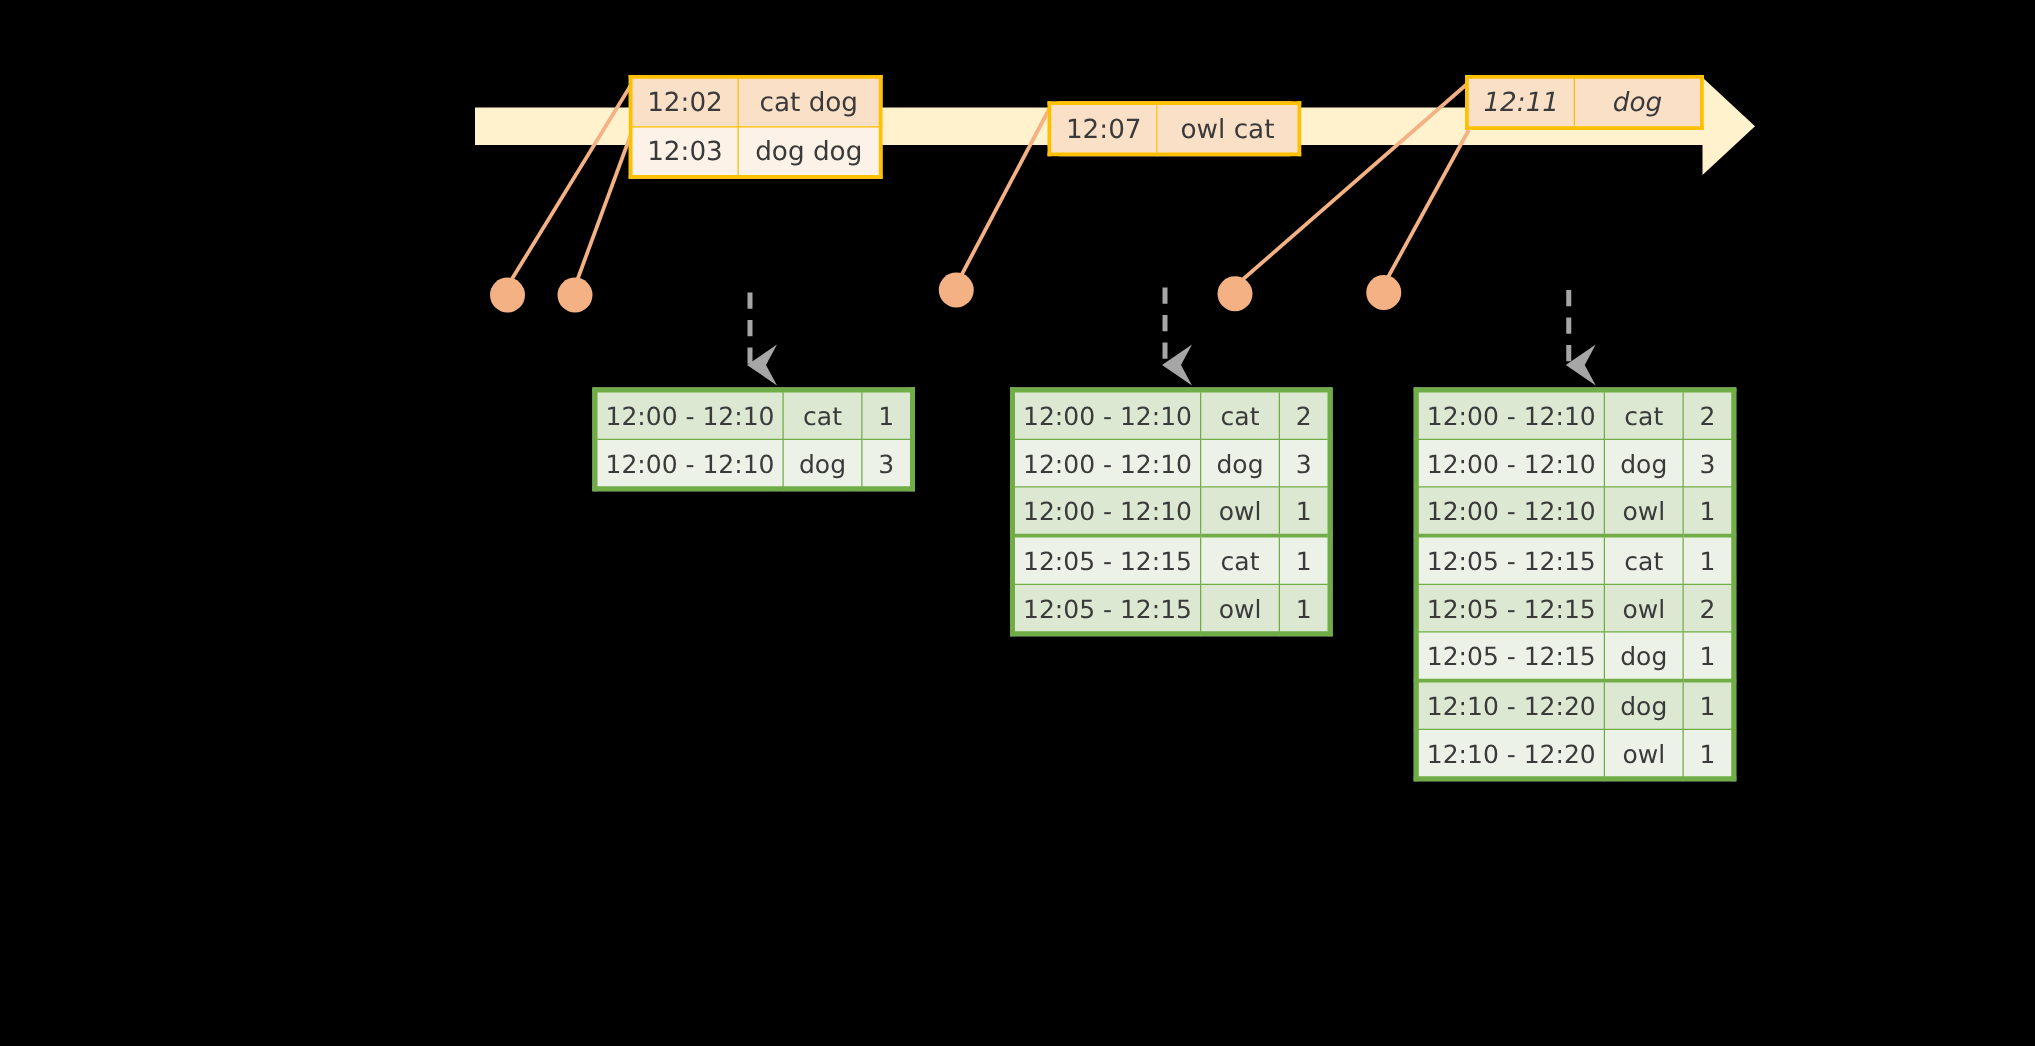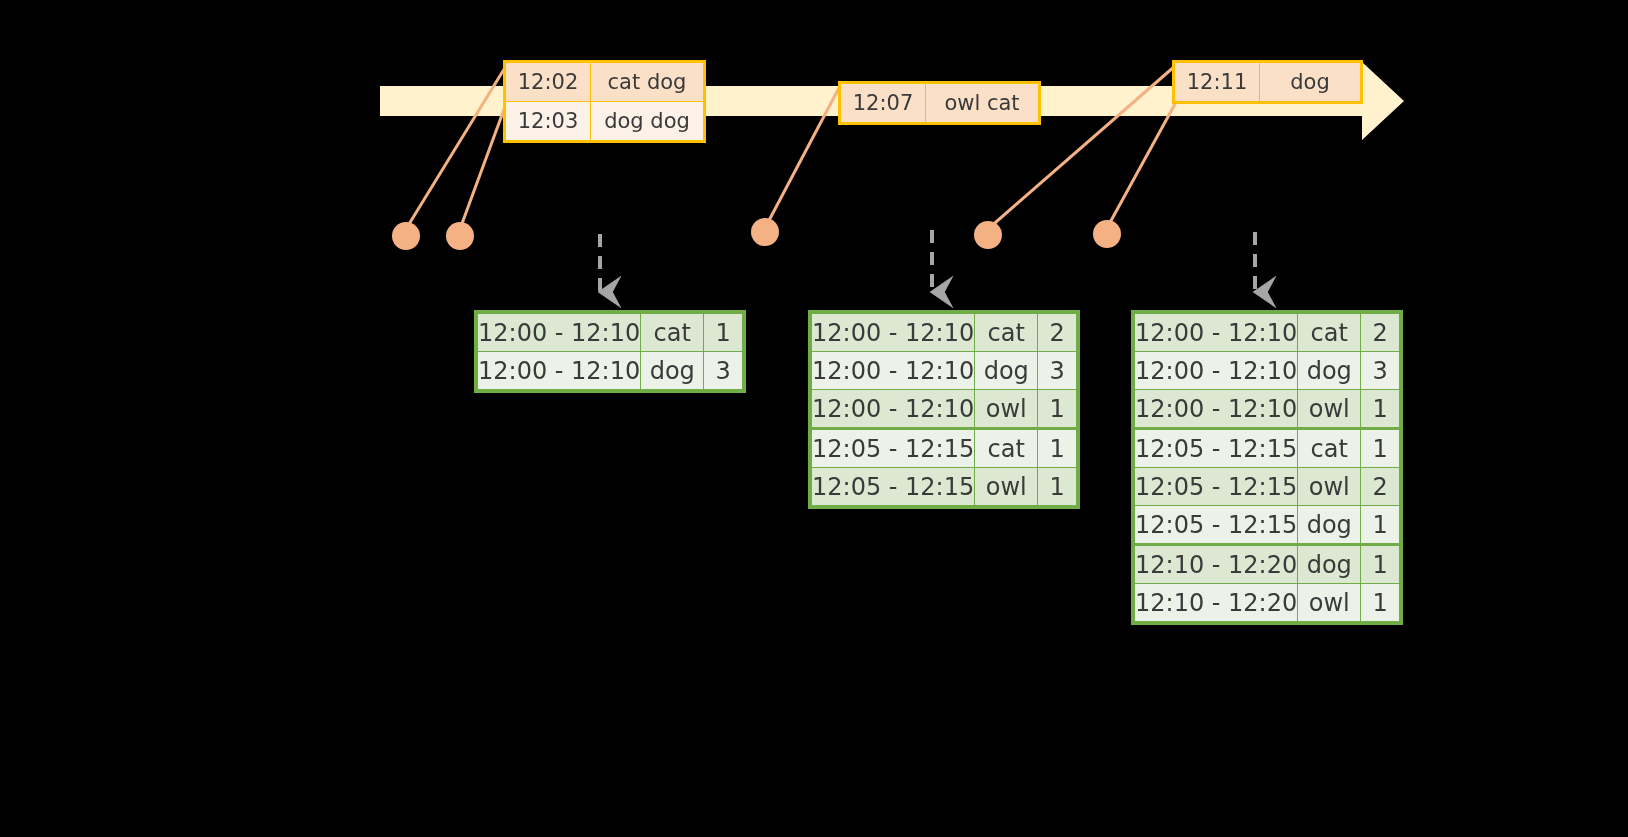--- a/index.html
+++ b/index.html
@@ -56,21 +56,21 @@
   
   .result-table {
     position: absolute;
     border-collapse: collapse;
     border: 4px solid #70AD47;
     background: #E2EFDA;
     z-index: 5;
   }
   .result-table td {
     border: 1.5px solid #70AD47;
-    font-size: 24px;
+    font-size: 20px;
     color: #3a3a3a;
     text-align: center;
     padding: 0;
     height: 37px;
     font-family: "DejaVu Sans", "Liberation Sans", sans-serif;
     white-space: nowrap;
   }
   .result-table tr.shade-a td { background: #DCE8D2; }
   .result-table tr.shade-b td { background: #EDF2E9; }
   .result-table tr.grp-sep td { border-top: 3px solid #70AD47; }
@@ -130,21 +130,21 @@
 
   <table class="event-table" style="left:838px; top:81px;border-radius:10px;">
     <tbody>
         <tr class="row-a">
       <td class="ev-time">12:07</td>
       <td class="ev-words">owl cat</td>
     </tr>
   </tbody>
     </table>
 
-  <table class="event-table" style="left:1172px; top:60px;">
+  <table class="event-table" style="left:1172px; top:60px;font-style:italic;">
     <tbody>
         <tr class="row-a">
       <td class="ev-time">12:11</td>
       <td class="ev-words-narrow">dog</td>
     </tr>
   </tbody>
     </table>
 
   <table class="result-table" style="left:474px; top:310px;">
     <tbody>

